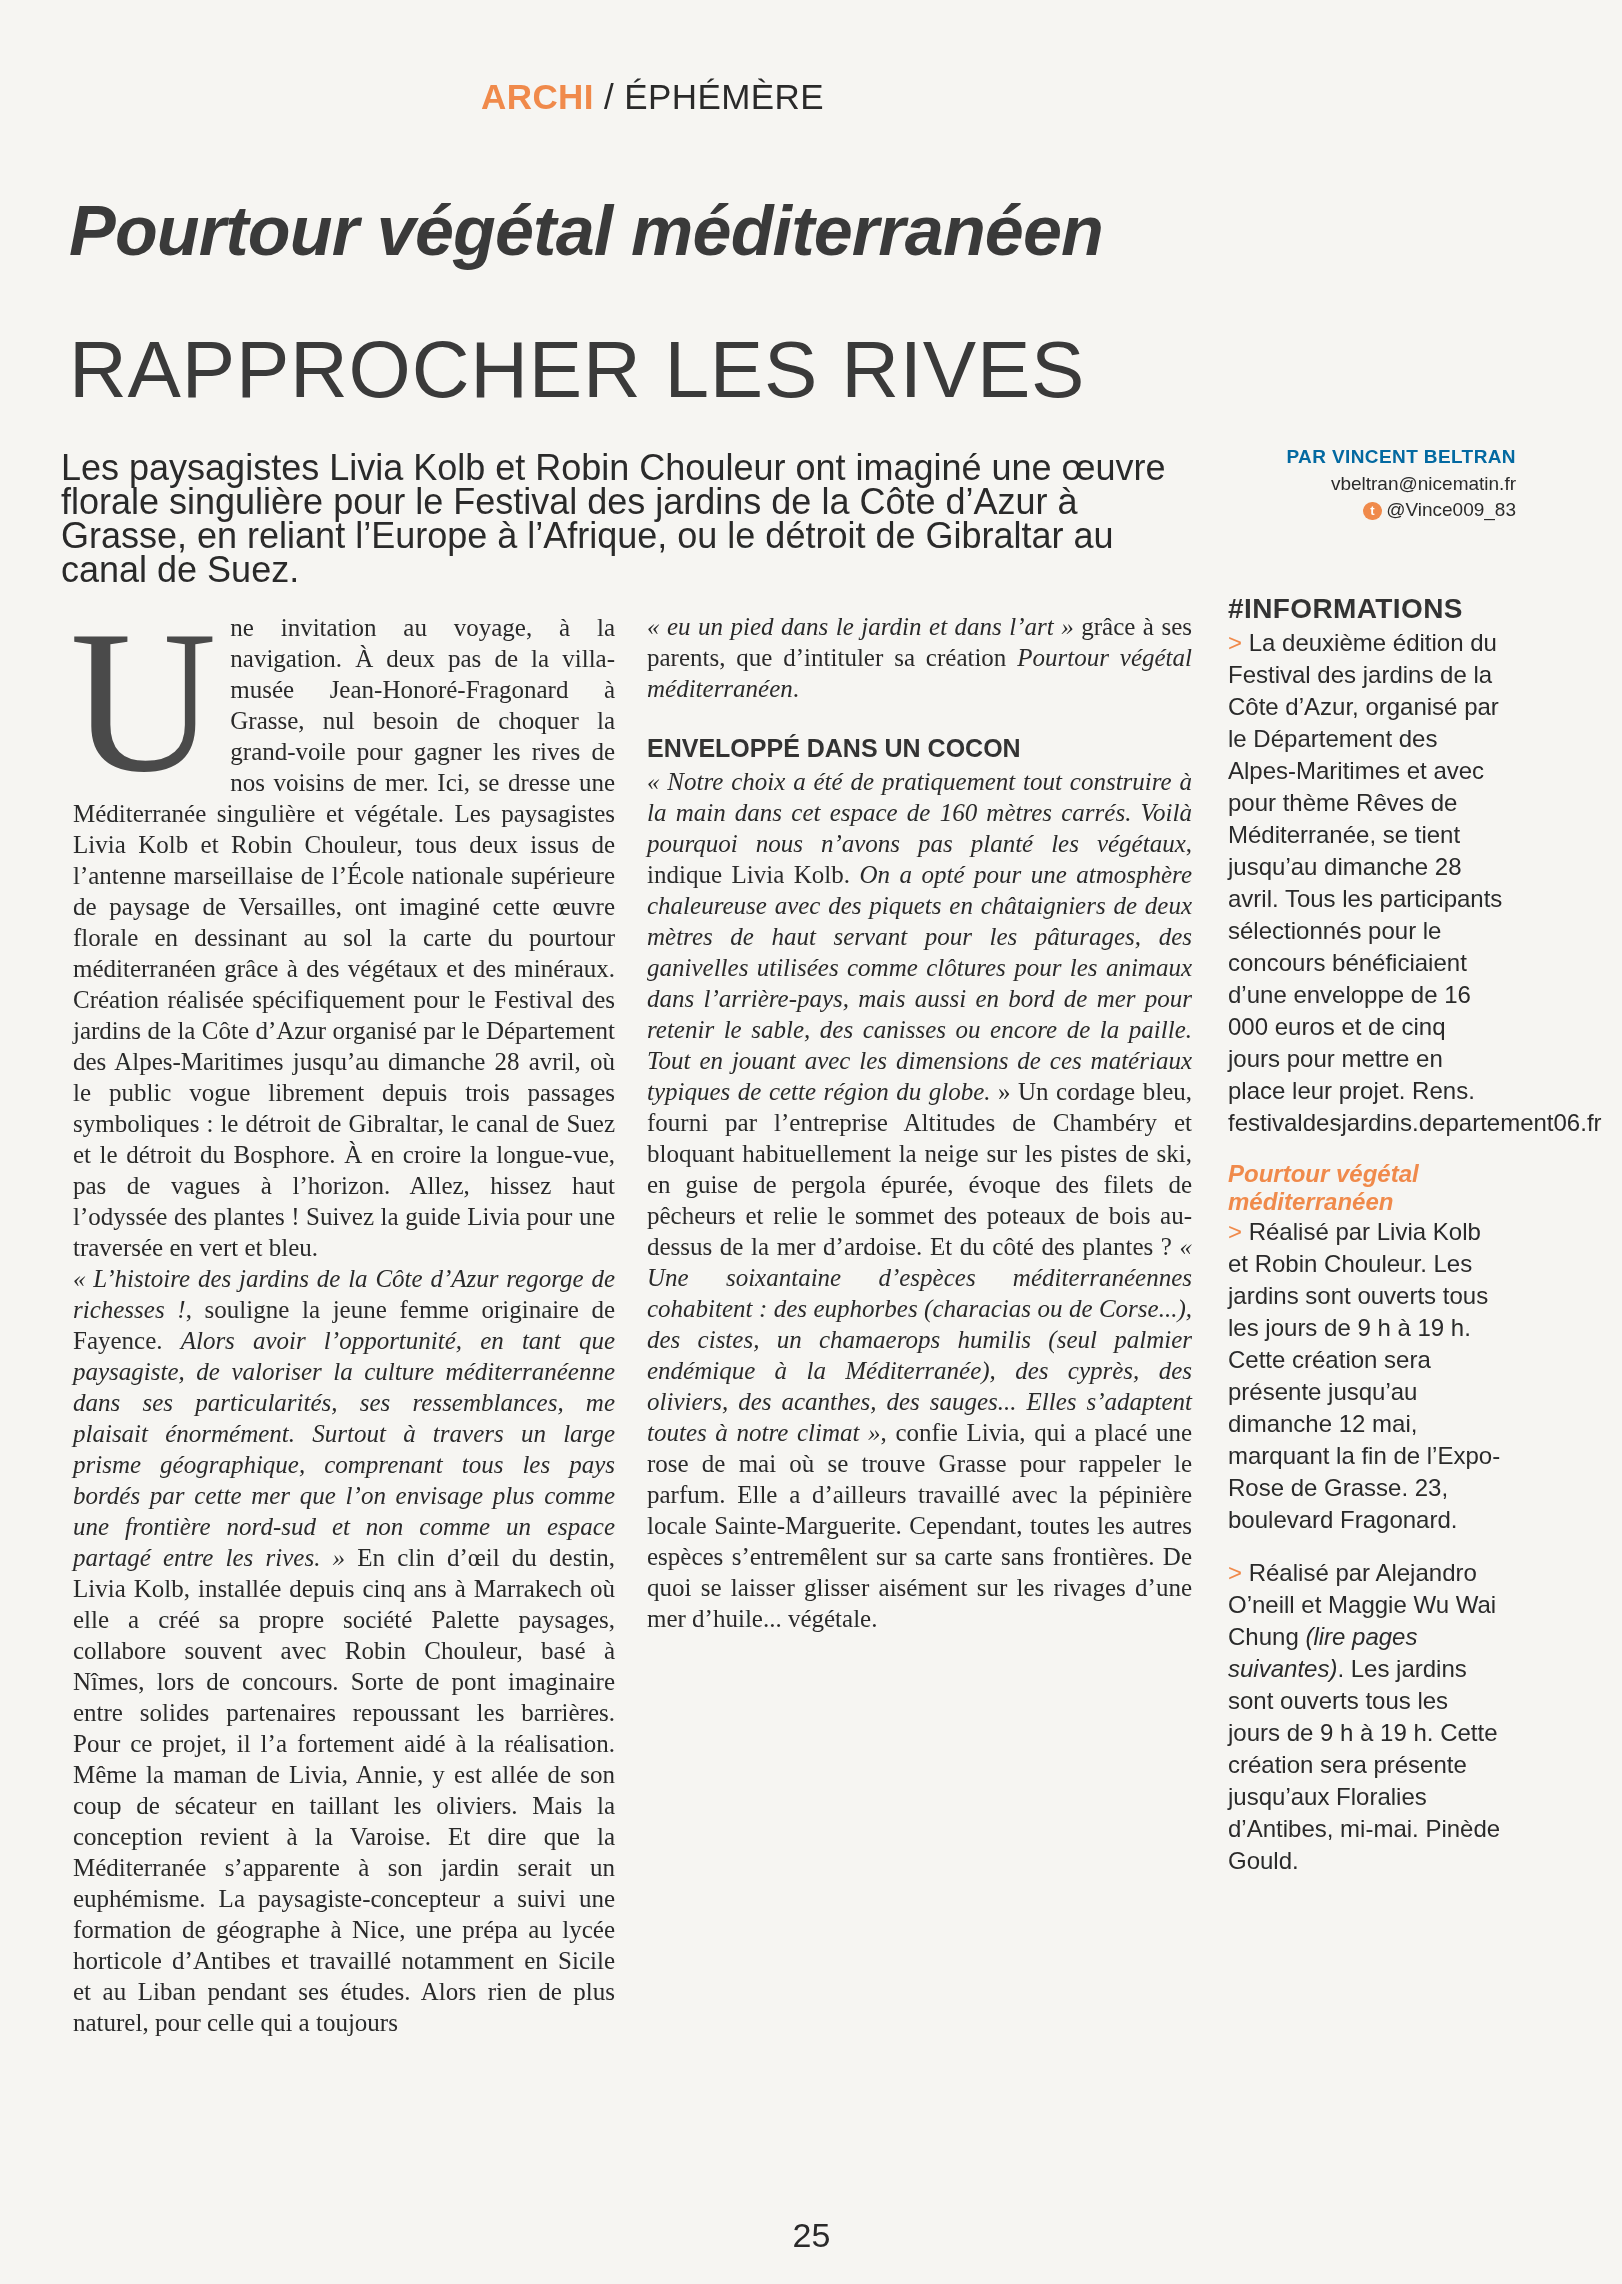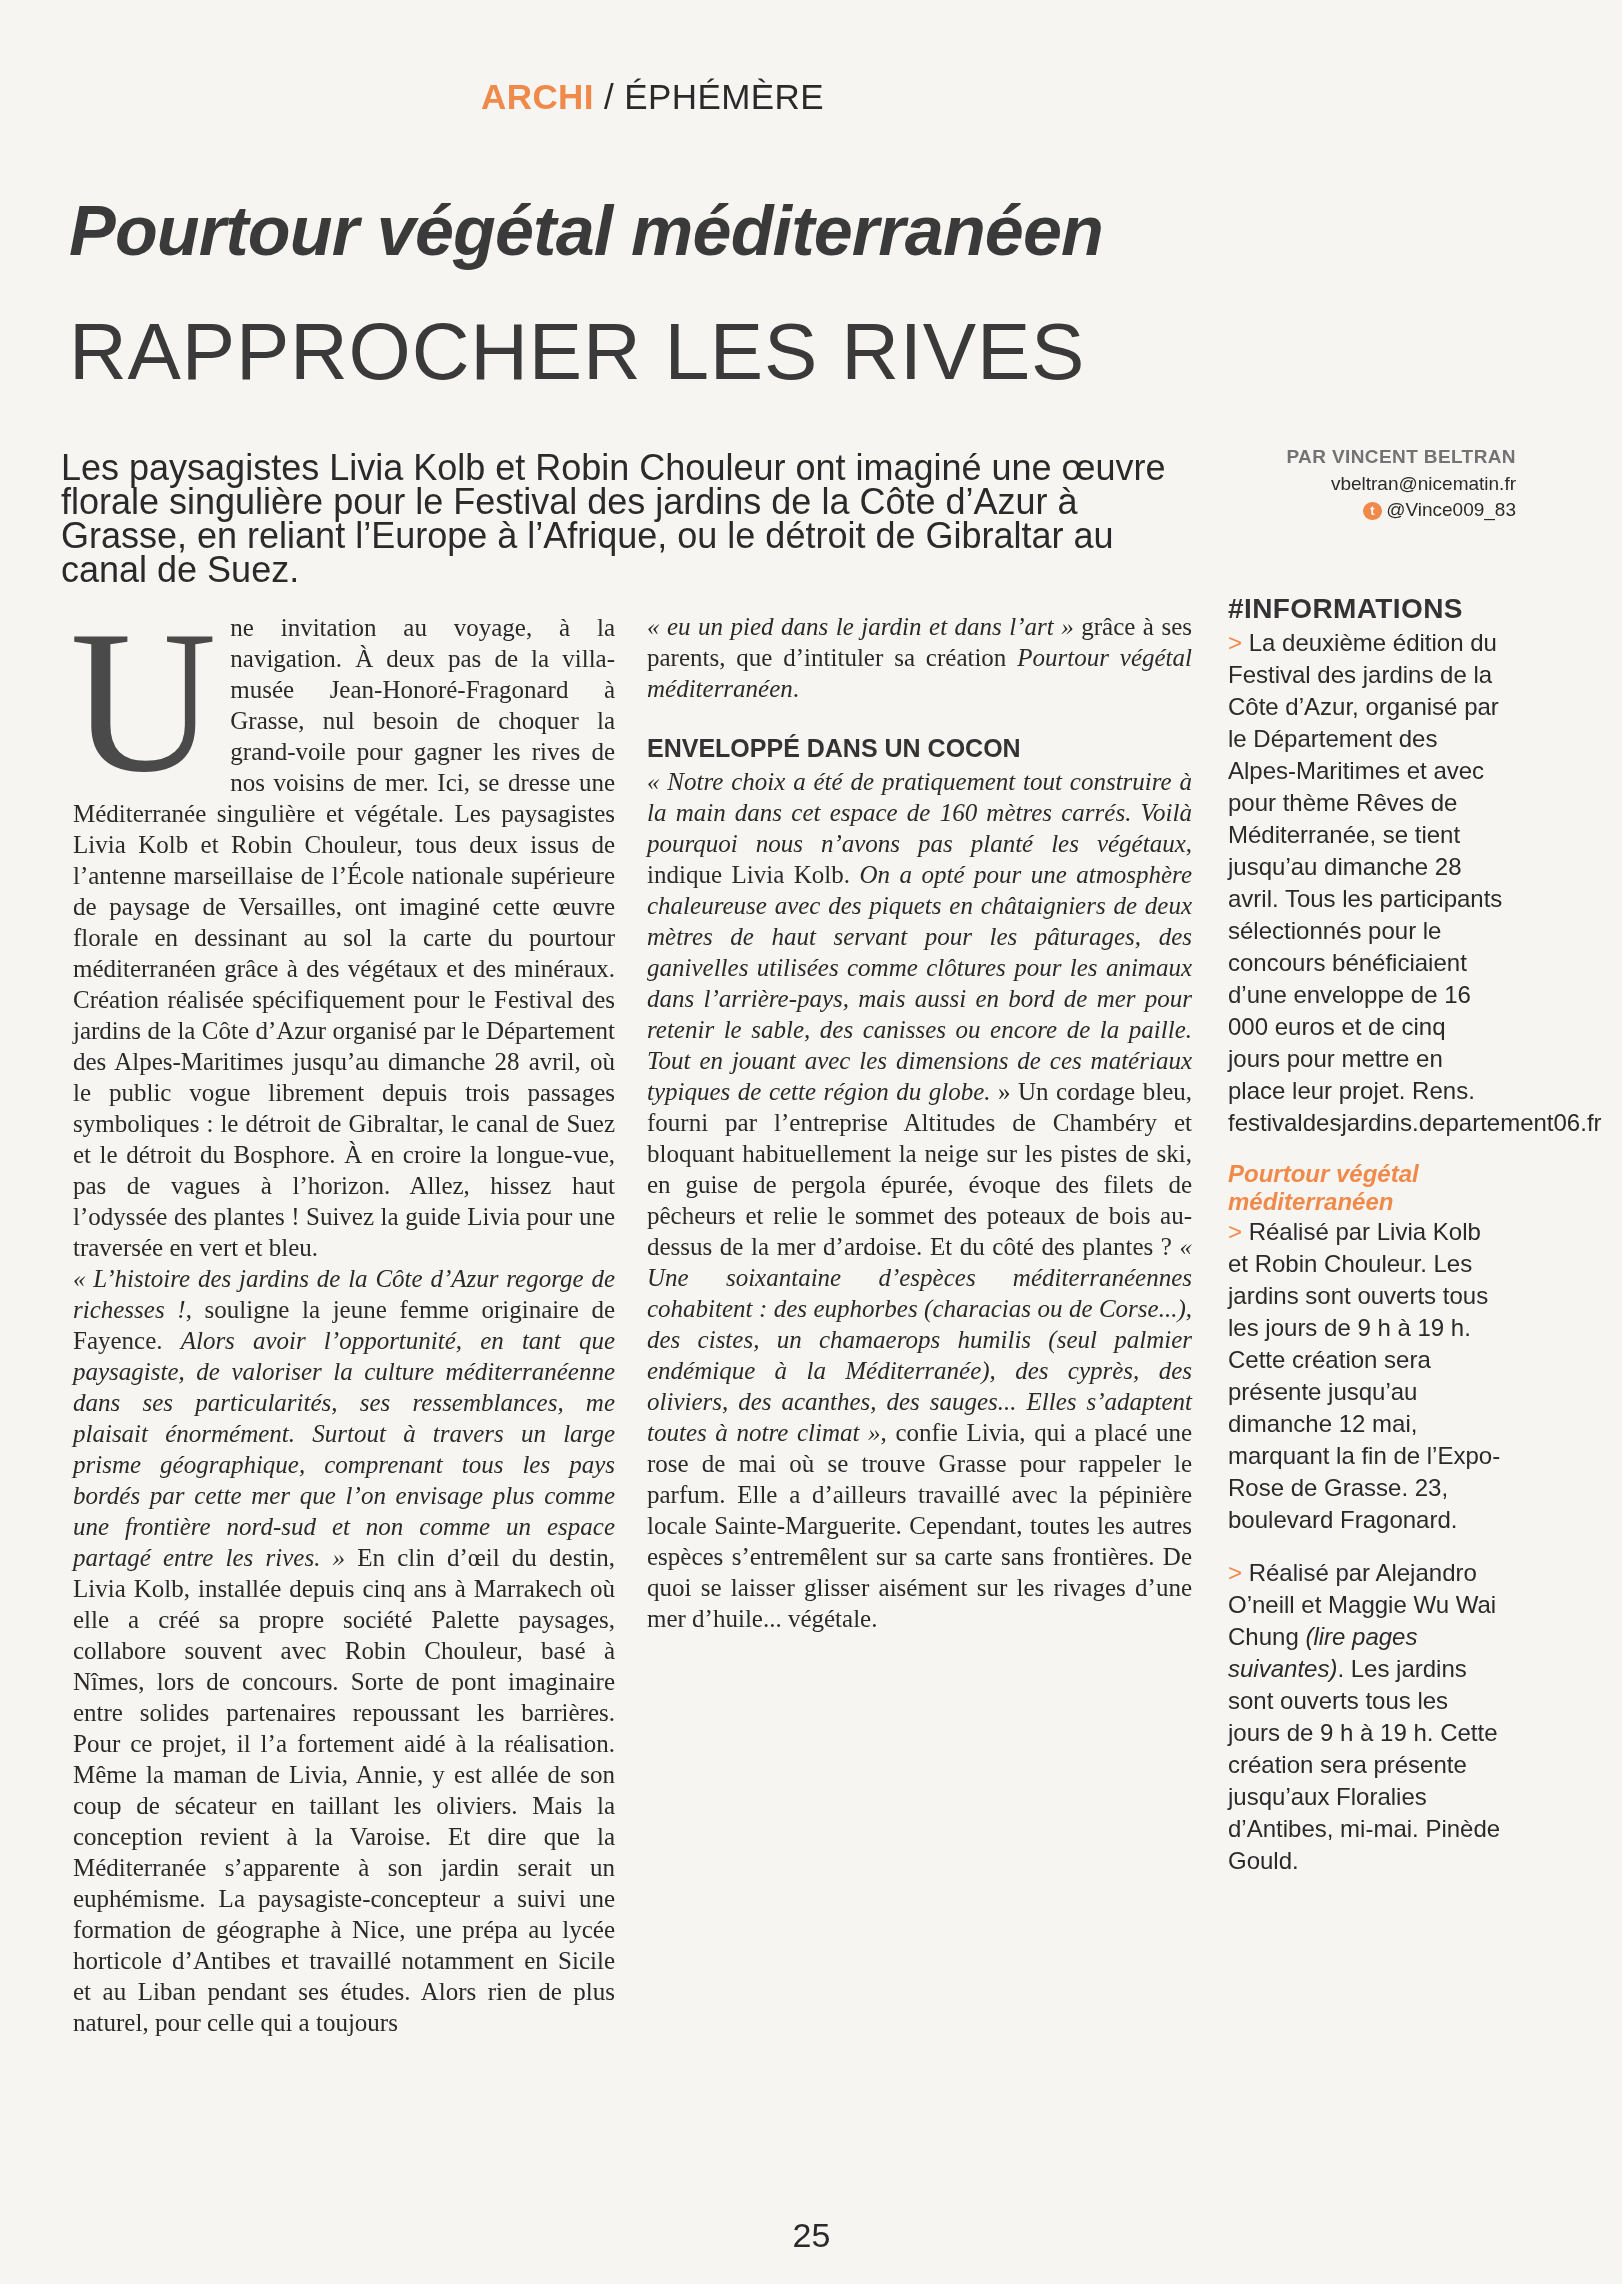--- a/index.html
+++ b/index.html
@@ -17,34 +17,34 @@
     font-size: 35px; letter-spacing: 0.4px;
   }
   .rubric .cat { color: #f08a4b; font-weight: bold; }
   .rubric .sep, .rubric .sub { color: #2a2a2a; }
   .kicker {
     position: absolute; top: 191px; left: 69px;
     font-family: "Liberation Sans", sans-serif; font-weight: bold; font-style: italic;
     font-size: 70px; color: #3a3a3a; letter-spacing: -0.8px; margin: 0;
   }
   .title {
-    position: absolute; top: 306px; left: 69px;
+    position: absolute; top: 324px; left: 69px;
     font-family: "Liberation Sans", sans-serif; font-weight: normal;
     font-size: 80px; color: #3a3a3a; letter-spacing: 0.8px; margin: 0;
   }
   .chapo {
     position: absolute; top: 451px; left: 61px; width: 1148px;
     font-family: "Liberation Sans", sans-serif; font-size: 36px; line-height: 34px;
     color: #2a2a2a; margin: 0;
   }
   .byline {
     position: absolute; top: 446px; right: 107px; text-align: right;
     font-family: "Liberation Sans", sans-serif;
   }
-  .byline .author { font-weight: bold; font-size: 19px; color: #737373; letter-spacing: 0.4px; }
+  .byline .author { font-weight: bold; font-size: 19px; color: #0369a1; letter-spacing: 0.4px; }
   .byline .email, .byline .twitter { font-size: 19px; color: #2a2a2a; margin-top: 4.6px; }
   .tw-icon {
     display: inline-block; width: 18.4px; height: 18.4px; border-radius: 50%;
     background: #f08a4b; color: #fff; font-size: 13px; line-height: 18.4px;
     text-align: center; font-weight: bold; vertical-align: middle; margin-right: 4.6px;
   }
   .col {
     position: absolute; top: 612px;
     font-size: 25px; line-height: 31px; text-align: justify; hyphens: auto;
   }

